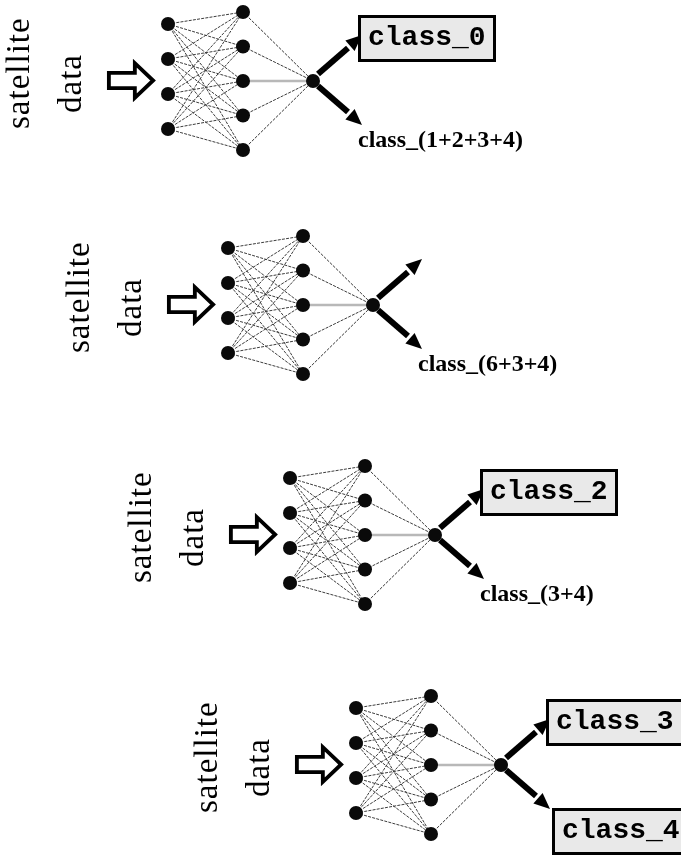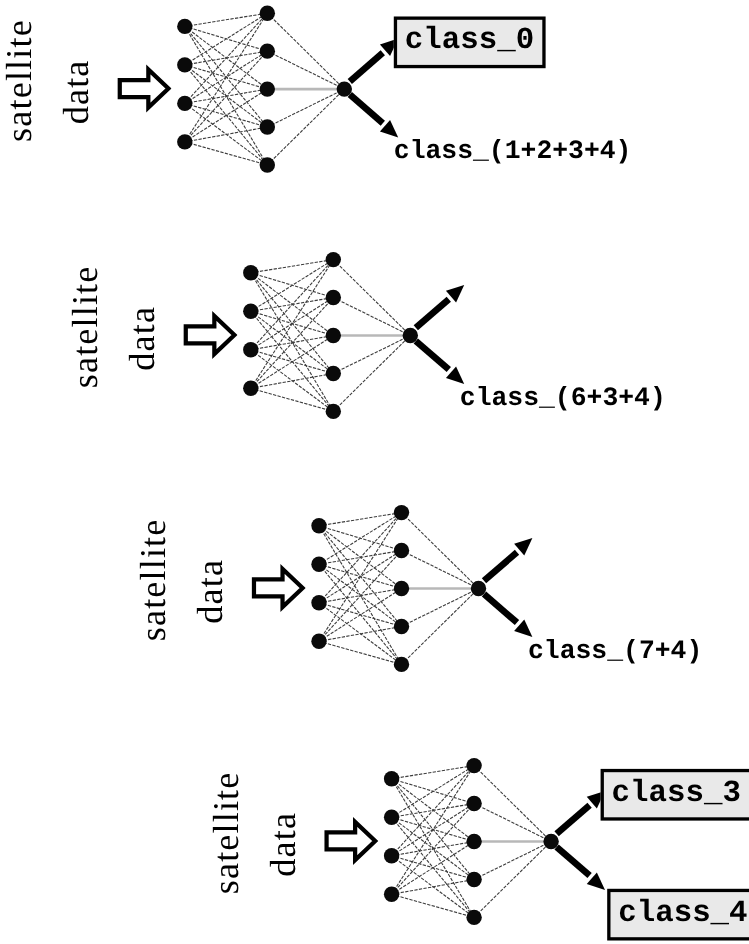--- a/index.html
+++ b/index.html
@@ -28,21 +28,21 @@
     position:absolute;left:358px;top:13px;
     background:var(--box-bg,#e9e9e9);
     border:3px solid var(--box-border,#000);
     font-family:"Liberation Mono",monospace;font-weight:bold;
     font-size:28px;line-height:1.2;color:var(--ink,#000);
     padding:3px 7px 4px 7px;white-space:nowrap;
   }
   .class-box.secondary{left:364px;top:122px;}
   .class-text{
     position:absolute;left:358px;top:124px;
-    font-family:Liberation Mono, monospace;font-weight:bold;
+    font-family:Liberation Serif, serif;font-weight:bold;
     font-size:24px;line-height:1.1;color:var(--ink,#000);
     white-space:nowrap;
   }
 </style>
 </head>
 <body>
 
 <div class="figure">
 
   <section class="unit" style="left:0px;top:2px">
@@ -204,21 +204,22 @@
     <svg class="out-arrows" viewBox="0 0 52 100">
       <g>
         <line x1="4" y1="44" x2="34" y2="18"></line>
           <polygon points="48,5 40.6,20.9 31.4,10.4"></polygon>
       </g>
       <g>
         <line x1="4" y1="56" x2="34" y2="82"></line>
           <polygon points="48,95 40.6,79.1 31.4,89.6"></polygon>
       </g>
     </svg>
-    <div class="class-text">class_(7+4)</div>
+    <div class="class-box">class_2</div>
+    <div class="class-text">class_(3+4)</div>
   </section>
 
   <section class="unit" style="left:188px;top:686px">
     <div class="vlabel satellite">satellite</div>
     <div class="vlabel data">data</div>
     <svg class="block-arrow" viewBox="0 0 52 46">
       <path d="M3 15 L30 15 L30 5 L49 23 L30 41 L30 31 L3 31 Z"></path>
     </svg>
     <svg class="net" viewBox="0 0 165 160">
         <line x1="8" y1="22" x2="83" y2="10" stroke="#3d3d3d" stroke-width="1" stroke-dasharray="3 1.2"></line>

